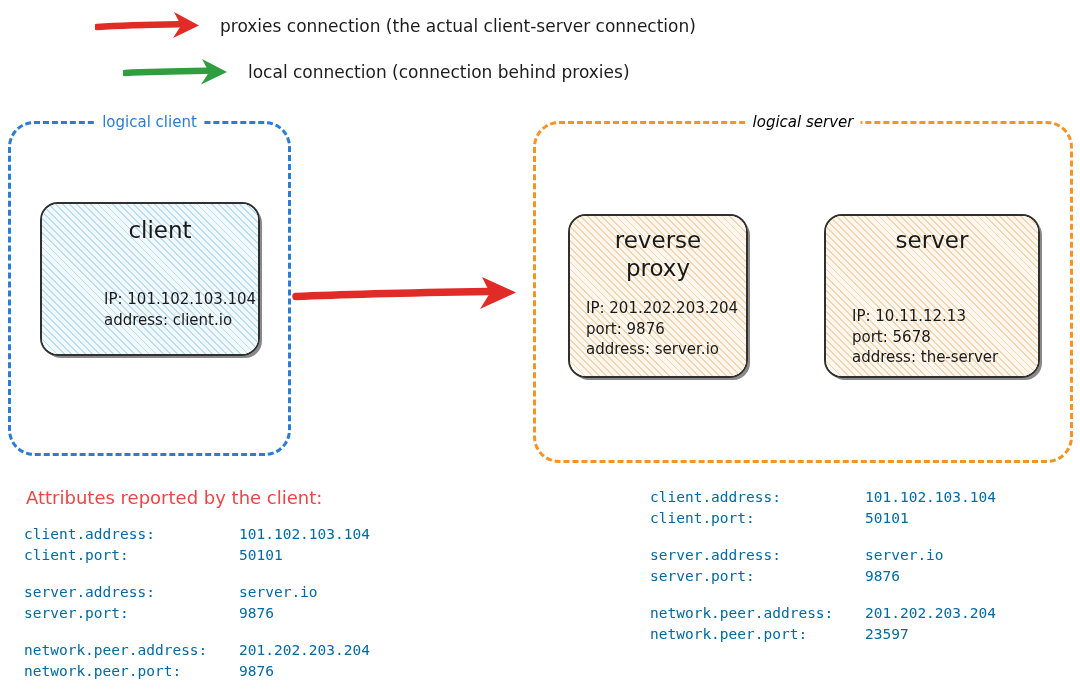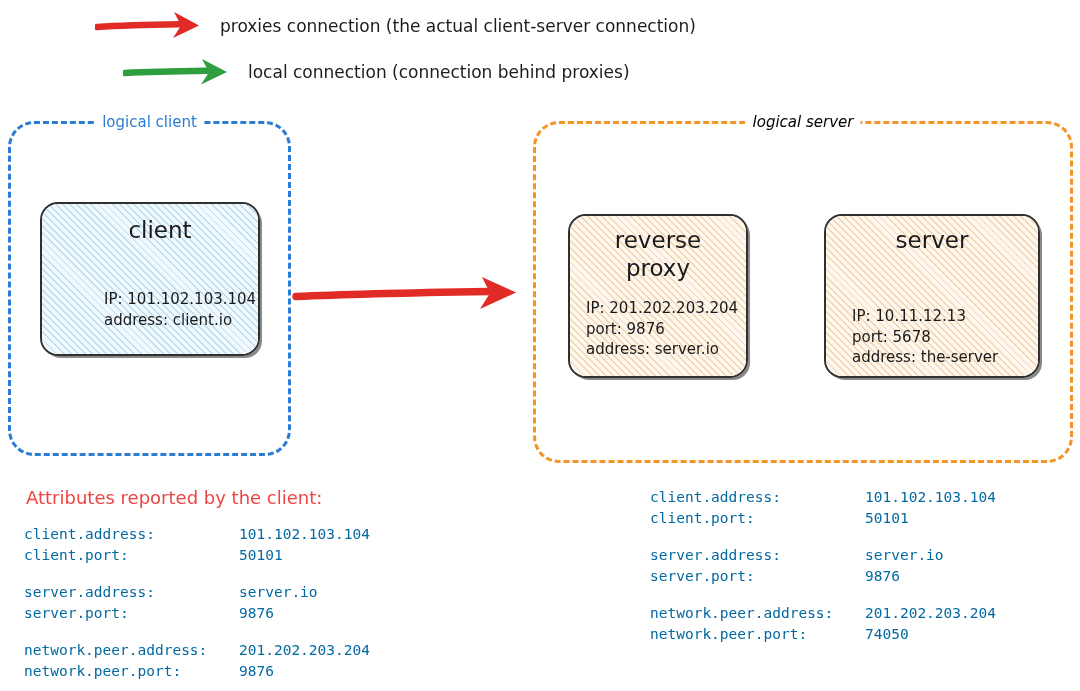--- a/index.html
+++ b/index.html
@@ -267,17 +267,17 @@
         </tr>
         <tr class="spacer">
           <td colspan="2"></td>
         </tr>
         <tr>
           <td class="attr-key">network.peer.address:</td>
           <td class="attr-value">201.202.203.204</td>
         </tr>
         <tr>
           <td class="attr-key">network.peer.port:</td>
-          <td class="attr-value">74050</td>
+          <td class="attr-value">23597</td>
         </tr>
       </tbody>
     </table>
 </div>
 
 </body></html>

